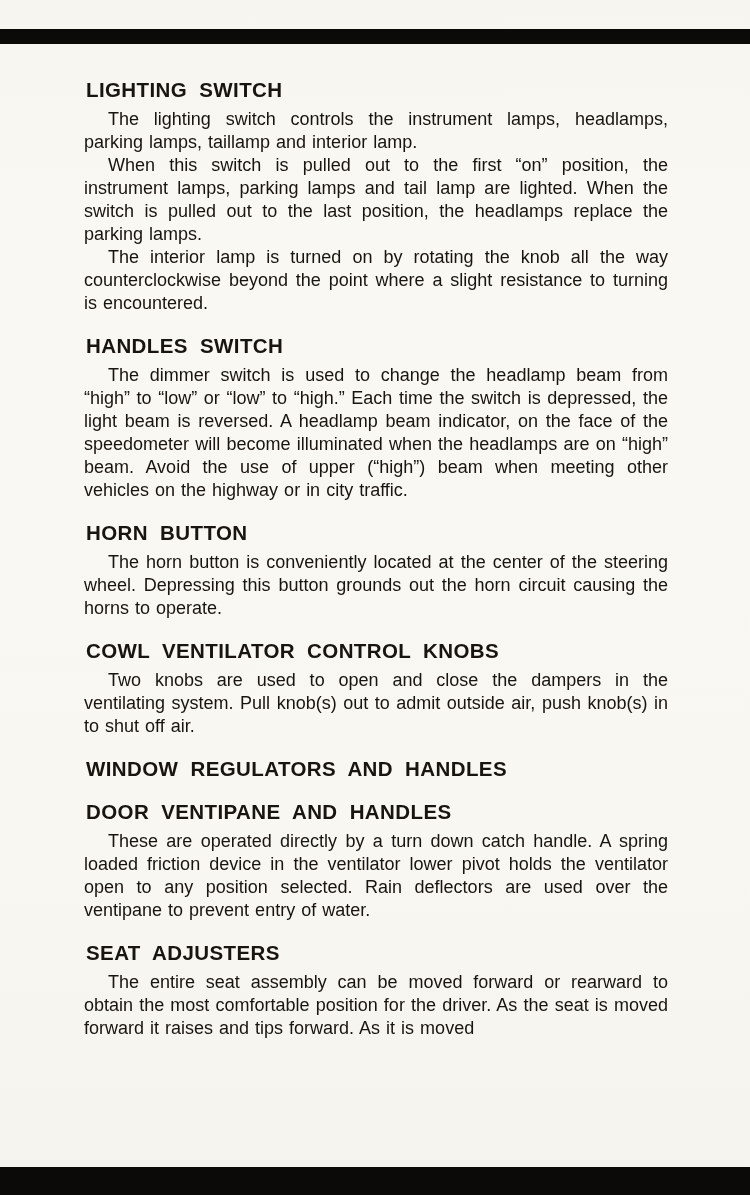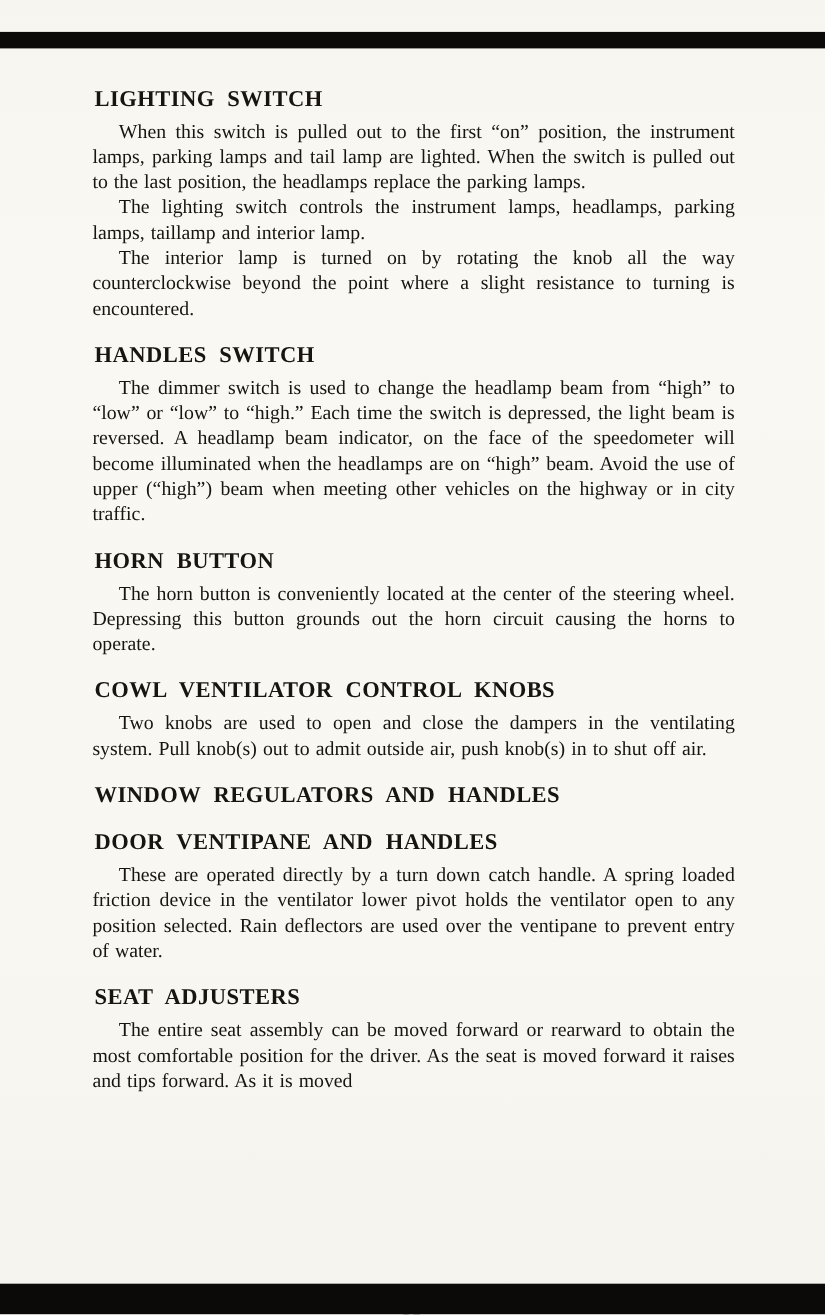--- a/index.html
+++ b/index.html
@@ -6,21 +6,21 @@
     margin: 0;
     padding: 0;
     background: #dedede;
   }
   .page {
     position: relative;
     width: 750px;
     height: 1195px;
     margin: 0 auto;
     background: linear-gradient(180deg, #f6f5f0 0%, #f9f8f3 18%, #f8f7f2 70%, #f4f3ee 100%);
-    font-family: Liberation Serif, serif;
+    font-family: Liberation Sans, sans-serif;
     color: #18140f;
     overflow: hidden;
   }
   .scan-bar {
     position: absolute;
     left: 0;
     width: 100%;
     background: #0b0a09;
   }
   .scan-bar.top {
@@ -68,22 +68,22 @@
   }
 </style>
 </head>
 <body>
 
 <div class="page">
   <div class="scan-bar top"></div>
 
   <main class="content" id="sections-root">
       <h2 class="section-heading">LIGHTING SWITCH</h2>
+      <p class="body-paragraph">The lighting switch controls the instrument lamps, headlamps, parking lamps, taillamp and interior lamp.</p>
       <p class="body-paragraph">When this switch is pulled out to the first “on” position, the instrument lamps, parking lamps and tail lamp are lighted. When the switch is pulled out to the last position, the headlamps replace the parking lamps.</p>
-      <p class="body-paragraph">The lighting switch controls the instrument lamps, headlamps, parking lamps, taillamp and interior lamp.</p>
       <p class="body-paragraph">The interior lamp is turned on by rotating the knob all the way counterclockwise beyond the point where a slight resistance to turning is encountered.</p>
       <h2 class="section-heading">HANDLES SWITCH</h2>
       <p class="body-paragraph">The dimmer switch is used to change the headlamp beam from “high” to “low” or “low” to “high.” Each time the switch is depressed, the light beam is reversed. A headlamp beam indicator, on the face of the speedometer will become illuminated when the headlamps are on “high” beam. Avoid the use of upper (“high”) beam when meeting other vehicles on the highway or in city traffic.</p>
       <h2 class="section-heading">HORN BUTTON</h2>
       <p class="body-paragraph">The horn button is conveniently located at the center of the steering wheel. Depressing this button grounds out the horn circuit causing the horns to operate.</p>
       <h2 class="section-heading">COWL VENTILATOR CONTROL KNOBS</h2>
       <p class="body-paragraph">Two knobs are used to open and close the dampers in the ventilating system. Pull knob(s) out to admit outside air, push knob(s) in to shut off air.</p>
       <h2 class="section-heading">WINDOW REGULATORS AND HANDLES</h2>
       <h2 class="section-heading">DOOR VENTIPANE AND HANDLES</h2>
       <p class="body-paragraph">These are operated directly by a turn down catch handle. A spring loaded friction device in the ventilator lower pivot holds the ventilator open to any position selected. Rain deflectors are used over the ventipane to prevent entry of water.</p>

